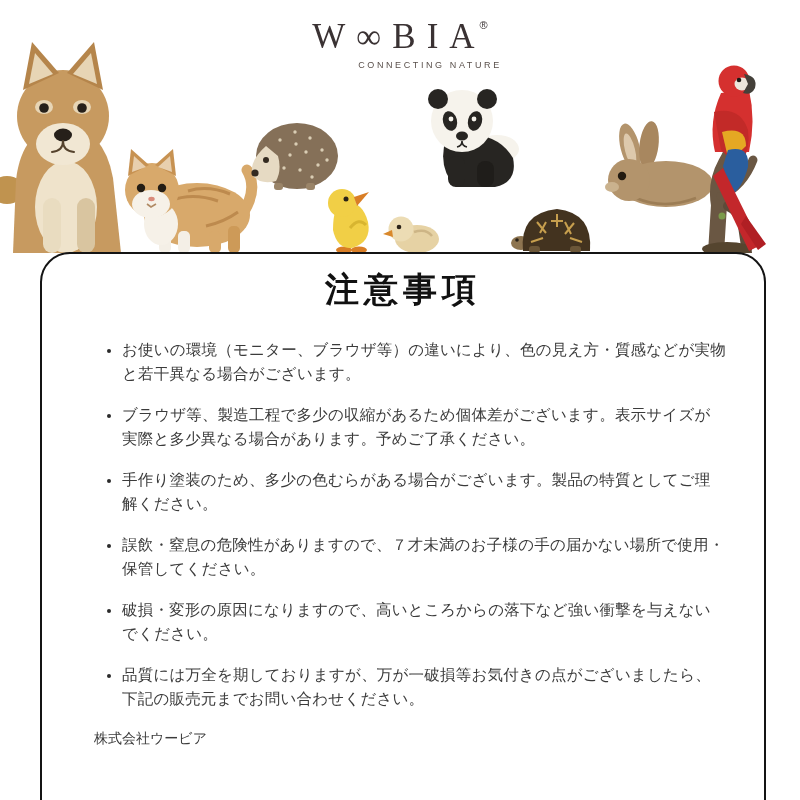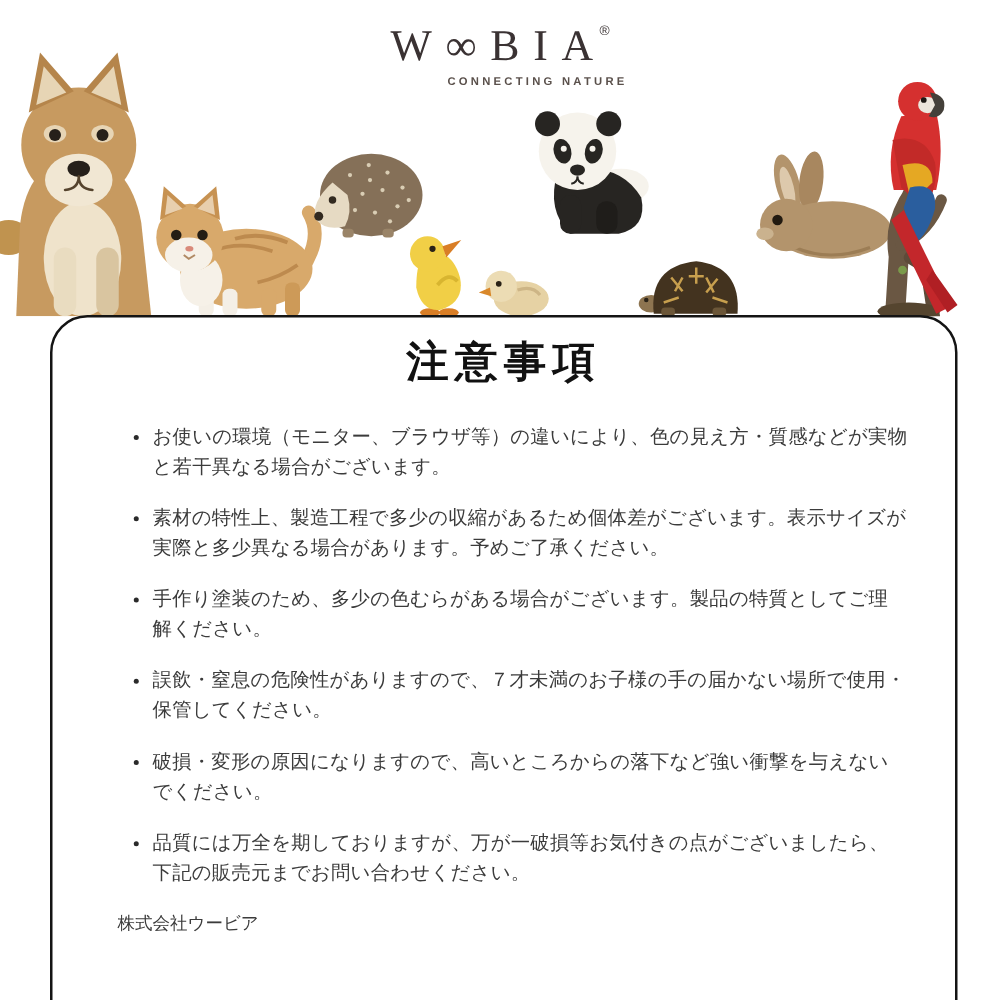--- a/index.html
+++ b/index.html
@@ -27,21 +27,21 @@
     line-height: 1.1;
   }
   .reg {
     font-size: 11px;
     color: #3a3233;
     margin-left: -6px;
     margin-top: 1px;
   }
   .tagline {
     font-size: 9px;
-    font-weight: bold;
+    font-weight: normal;
     letter-spacing: 2.6px;
     color: #5a504b;
     margin-top: 3px;
     transform: translateX(30px);
   }
   
   .animals-band {
     position: absolute;
     top: 0; left: 0;
     width: 800px; height: 253px;
@@ -244,21 +244,21 @@
     <span class="logo-text">W∞BIA</span>
       <sup class="reg">®</sup>
   </div>
   <div class="tagline">CONNECTING NATURE</div>
 </header>
 
 <section class="notice-box">
   <h1 class="notice-title">注意事項</h1>
   <ul class="notice-list">
     <li>お使いの環境（モニター、ブラウザ等）の違いにより、色の見え方・質感などが実物と若干異なる場合がございます。</li>
-    <li>素材の特性上、製造工程で多少の収縮があるため個体差がございます。表示サイズが実際と多少異なる場合があります。予めご了承ください。</li>
+    <li>ブラウザ等、製造工程で多少の収縮があるため個体差がございます。表示サイズが実際と多少異なる場合があります。予めご了承ください。</li>
     <li>手作り塗装のため、多少の色むらがある場合がございます。製品の特質としてご理解ください。</li>
     <li>誤飲・窒息の危険性がありますので、７才未満のお子様の手の届かない場所で使用・保管してください。</li>
     <li>破損・変形の原因になりますので、高いところからの落下など強い衝撃を与えないでください。</li>
     <li>品質には万全を期しておりますが、万が一破損等お気付きの点がございましたら、下記の販売元までお問い合わせください。</li>
   </ul>
   <div class="company">
     <div>株式会社ウービア</div>
   </div>
 </section>
 

